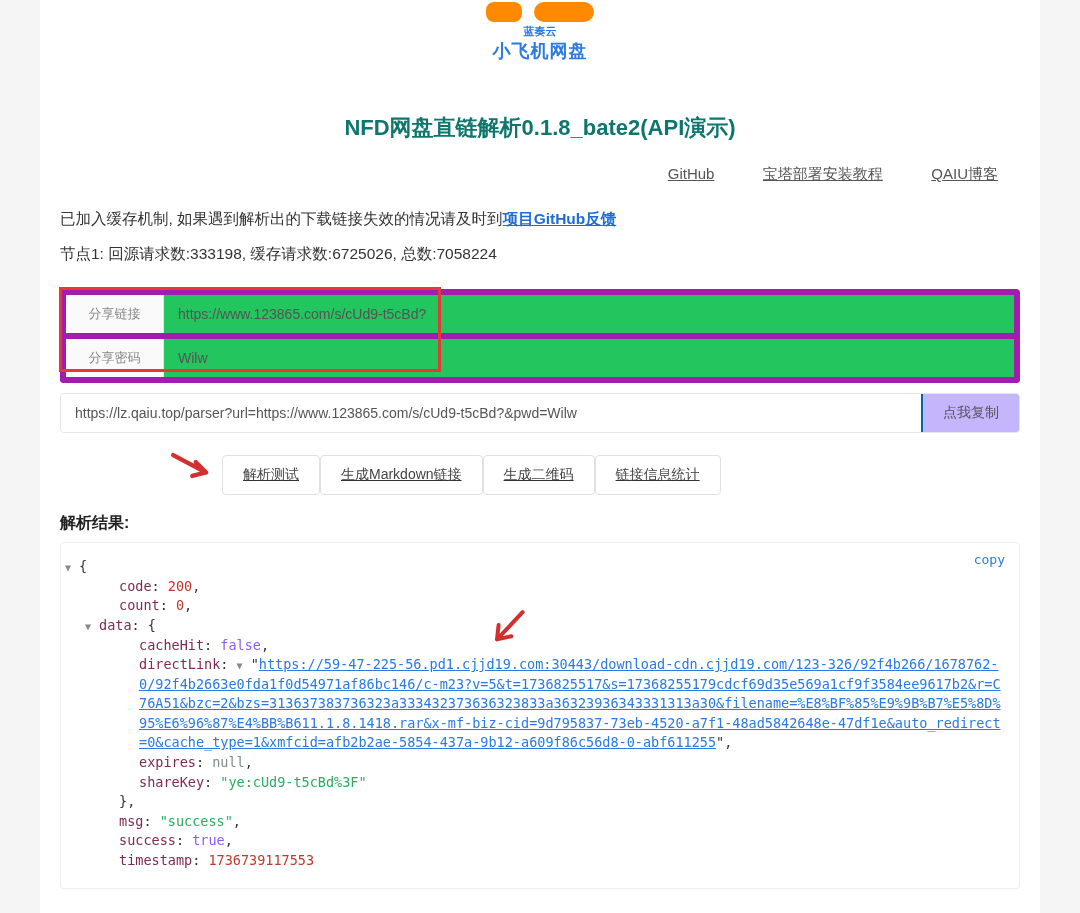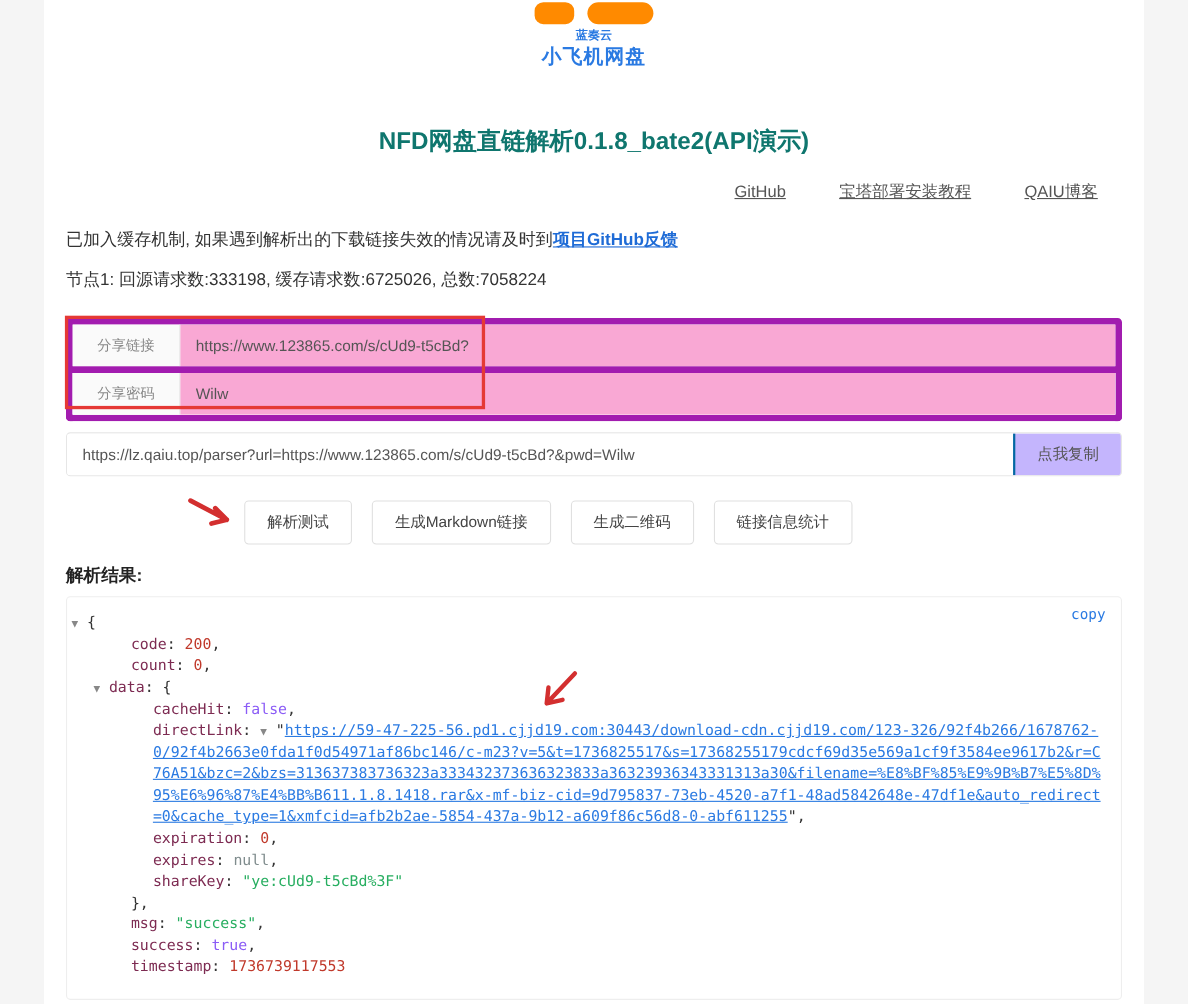--- a/index.html
+++ b/index.html
@@ -18,25 +18,25 @@
 .support { font-size: 15.5px; color: #333; margin: 12px 0; line-height: 1.7; }
 .support b { font-weight: 700; }
 .desc { font-size: 15.5px; color: #333; margin: 10px 0; line-height: 1.7; }
 .desc a { color: #1e6bd6; text-decoration: underline; font-weight:700; }
 .stats { font-size: 15.5px; color: #333; margin: 12px 0 22px 0; }
 .form-wrap { position:relative; margin-top: 24px; }
 .red-box { position:absolute; border:3px solid #e53935; top:-2px; left:-1px; width:382px; height:85px; pointer-events:none; z-index:5; }
 .input-row { display:flex; border:6px solid #a21caf; border-radius:4px 4px 0 0; overflow:hidden; }
 .input-row + .input-row { border-top:none; border-radius:0 0 4px 4px; }
 .input-label { width:98px; flex:0 0 98px; background:#fafafa; color:#888; font-size:13px; display:flex; align-items:center; justify-content:center; border-right:1px solid #e6e6e6; }
-.input-field { flex:1; border:none; outline:none; padding:11px 14px; font-size:14px; color:#555; background:#f9a8d4; }
+.input-field { flex:1; border:none; outline:none; padding:11px 14px; font-size:14px; color:#555; background:#22c55e; }
 .copy-row { display:flex; border:1px solid #e6e6e6; border-radius:4px; margin-top:10px; overflow:hidden; }
 .copy-row input { flex:1; border:none; outline:none; padding:11px 14px; font-size:14px; color:#555; }
 .copy-btn { width:98px; flex:0 0 98px; background:#c4b5fd; color:#555; font-size:14px; border:none; border-left:2px solid #0369a1; cursor:pointer; }
-.btn-row { display:flex; gap:18px; margin:22px 0 8px 0; justify-content:flex-start; padding-left:162px; position:relative; }
+.btn-row { display:flex; margin:22px 0 8px 0; justify-content:flex-start; padding-left:162px; position:relative;text-decoration:underline; }
 .btn { padding:10px 20px; background:#fff; border:1px solid #e0e0e0; border-radius:4px; font-size:14px; color:#444; cursor:pointer; }
 .arrow1 { position:absolute; left:108px; top:-6px; transform:rotate(0deg); }
 .arrow-svg { width:52px; height:40px; }
 .result-label { font-size:16px; font-weight:700; color:#222; margin:18px 0 8px 0; }
 .json-box { border:1px solid #eee; border-radius:4px; background:#fff; padding:14px 18px 18px 18px; position:relative; font-family:Menlo,Consolas,monospace; font-size:13.5px; line-height:1.45; }
 .json-box .copy-link { position:absolute; right:14px; top:8px; color:#2a7ae2; font-size:13px; cursor:pointer; }
 .json-indent1 { padding-left:20px; }
 .json-indent2 { padding-left:40px; }
 .json-indent3 { padding-left:60px; }
 .tri { color:#888; font-size:10px; display:inline-block; width:14px; margin-left:-14px; }
@@ -113,21 +113,20 @@
     <svg class="arrow-svg arrow2" viewBox="0 0 60 50">
         <path d="M52 4 L20 38 M20 38 L22 20 M20 38 L38 34" stroke="#d32f2f" stroke-width="5" fill="none" stroke-linecap="round" stroke-linejoin="round"></path>
       </svg>
 
     <div><span class="tri">▼</span>{</div>
     <div class="json-indent2"><span class="k-key">code</span>: <span class="k-num">200</span>,</div>
     <div class="json-indent2"><span class="k-key">count</span>: <span class="k-num">0</span>,</div>
     <div class="json-indent1"><span class="tri">▼</span><span class="k-key">data</span>: {</div>
     <div class="json-indent3"><span class="k-key">cacheHit</span>: <span class="k-bool">false</span>,</div>
     <div class="json-indent3"><span class="k-key">directLink</span>: <span class="tri" style="width:auto;margin:0;">▼</span> "<a class="k-link">https://59-47-225-56.pd1.cjjd19.com:30443/download-cdn.cjjd19.com/123-326/92f4b266/1678762-0/92f4b2663e0fda1f0d54971af86bc146/c-m23?v=5&amp;t=1736825517&amp;s=17368255179cdcf69d35e569a1cf9f3584ee9617b2&amp;r=C76A51&amp;bzc=2&amp;bzs=313637383736323a333432373636323833a36323936343331313a30&amp;filename=%E8%BF%85%E9%9B%B7%E5%8D%95%E6%96%87%E4%BB%B611.1.8.1418.rar&amp;x-mf-biz-cid=9d795837-73eb-4520-a7f1-48ad5842648e-47df1e&amp;auto_redirect=0&amp;cache_type=1&amp;xmfcid=afb2b2ae-5854-437a-9b12-a609f86c56d8-0-abf611255</a>",</div>
-    <div class="json-indent3"><span class="k-key">expiration</span>: <span class="k-num">0</span>,</div>
     <div class="json-indent3"><span class="k-key">expires</span>: <span class="k-null">null</span>,</div>
     <div class="json-indent3"><span class="k-key">shareKey</span>: <span class="k-str">"ye:cUd9-t5cBd%3F"</span></div>
     <div class="json-indent2">},</div>
     <div class="json-indent2"><span class="k-key">msg</span>: <span class="k-str">"success"</span>,</div>
     <div class="json-indent2"><span class="k-key">success</span>: <span class="k-bool">true</span>,</div>
     <div class="json-indent2"><span class="k-key">timestamp</span>: <span class="k-num">1736739117553</span></div>
 
   </div>
 
 </div>

